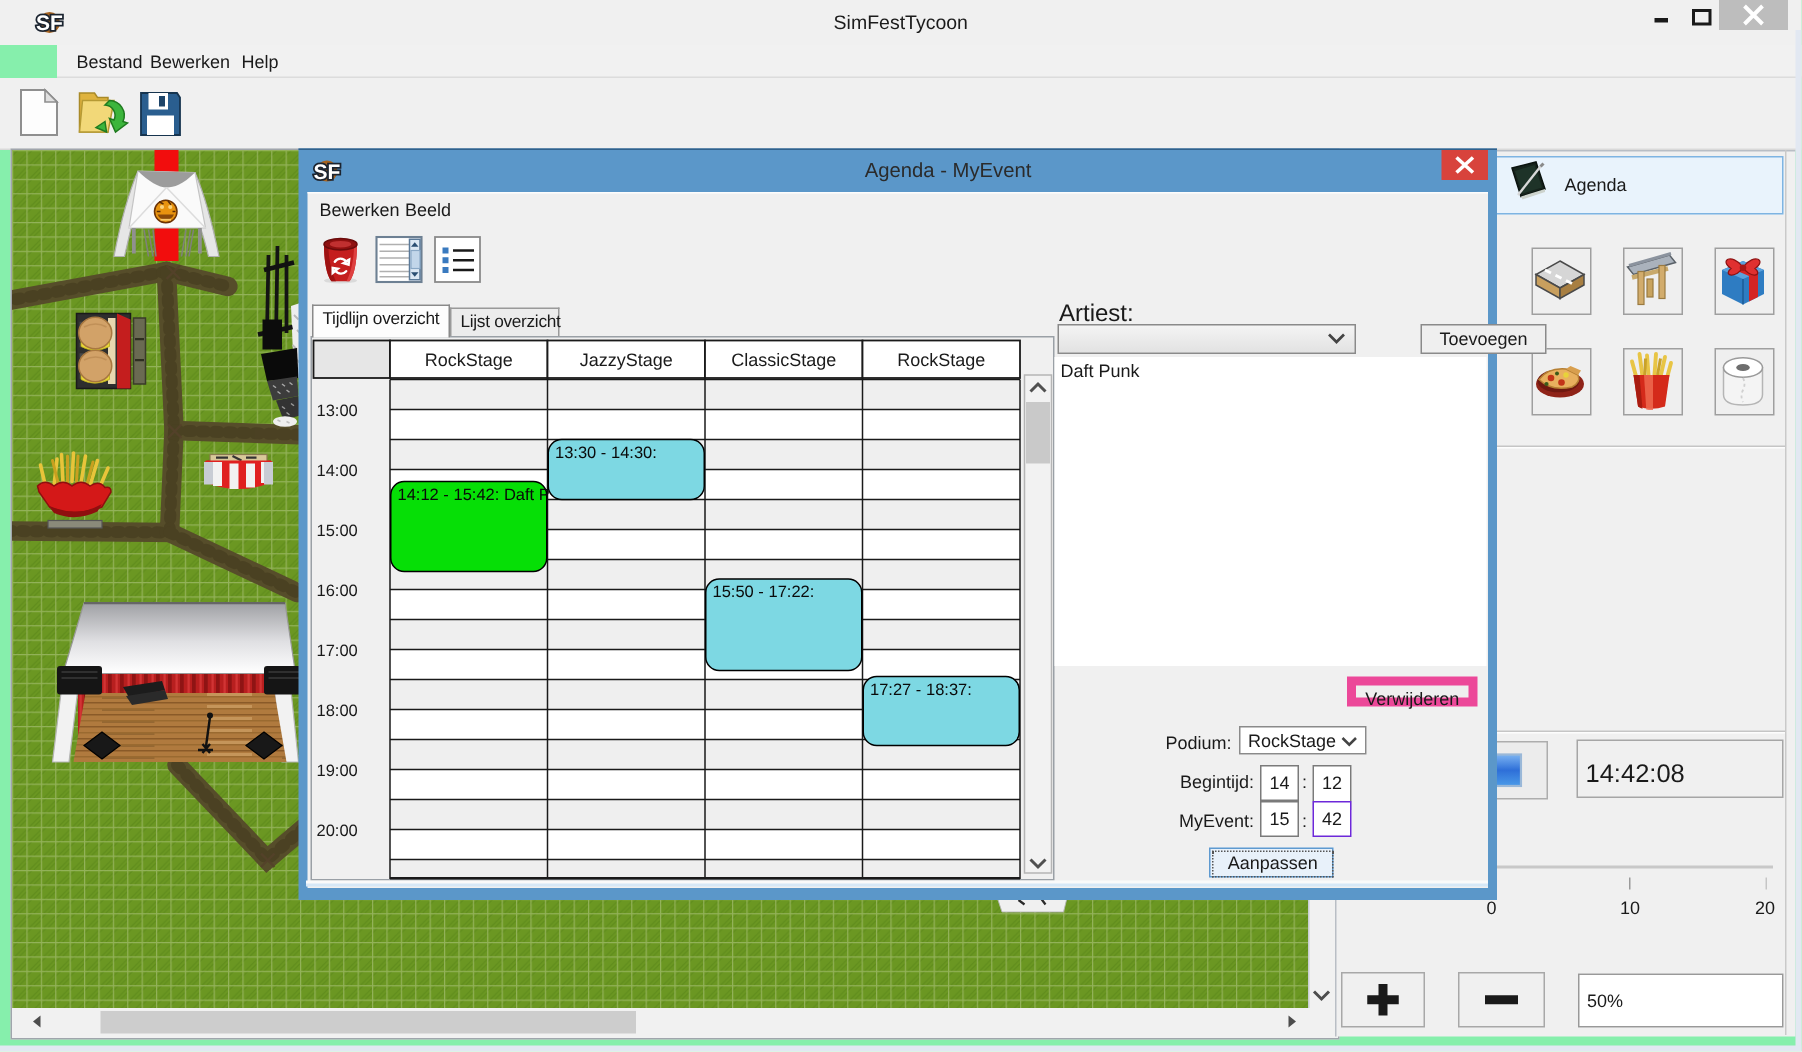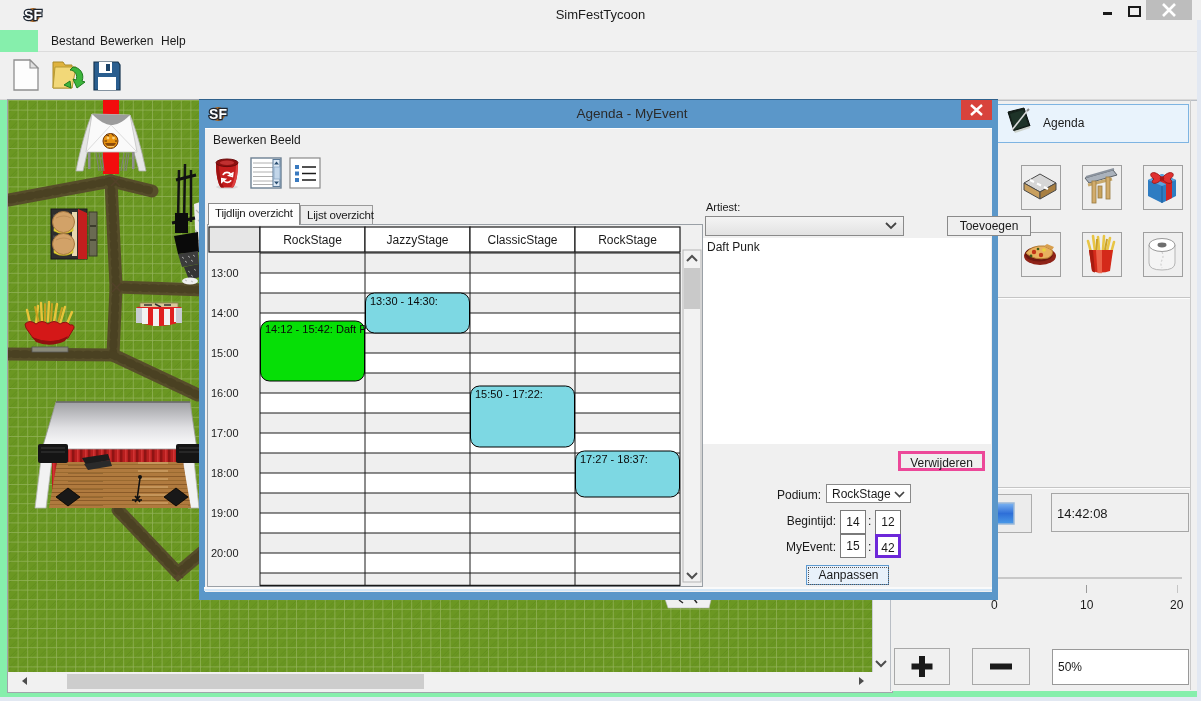--- a/index.html
+++ b/index.html
@@ -299,21 +299,21 @@
       <defs>
         <linearGradient id="bsq" x1="0" y1="0" x2="0" y2="1">
           <stop offset="0" stop-color="#7cb4f2"></stop>
           <stop offset="0.5" stop-color="#2e6fd8"></stop>
           <stop offset="1" stop-color="#4a9ae8"></stop>
         </linearGradient>
       </defs>
       <rect x="1" y="1" width="21" height="21" fill="url(#bsq)" stroke="#9ab8d8" stroke-width="1.5"></rect>
     </svg>
 <div class="abs" style="left:1051px;top:493px;width:138px;height:39px;background:#f0f0f0;border:1px solid #a6a6a6;box-sizing:border-box;"></div>
-<div class="abs" style="left:1057px;top:506px;font-size:13px;color:#1a1a1a;text-align:right;">14:42:08</div>
+<div class="abs" style="left:1057px;top:506px;font-size:17px;color:#1a1a1a;text-align:right;">14:42:08</div>
 
 <div class="abs" style="left:905px;top:577px;width:277px;height:2px;background:#c8c8c8;"></div>
 <div class="abs" style="left:1086px;top:585px;width:1px;height:8px;background:#9a9a9a;"></div>
 <div class="abs" style="left:1177px;top:585px;width:1px;height:8px;background:#c5c5c5;"></div>
 <div class="abs" style="left:895px;top:586px;font-size:12px;color:#1a1a1a;">-10</div>
 <div class="abs" style="left:991px;top:598px;font-size:12px;color:#1a1a1a;">0</div>
 <div class="abs" style="left:1080px;top:598px;font-size:12px;color:#1a1a1a;">10</div>
 <div class="abs" style="left:1170px;top:598px;font-size:12px;color:#1a1a1a;">20</div>
 
 <div class="abs" style="left:894px;top:648px;width:56px;height:37px;background:#f0f0f0;border:1px solid #a8a8a8;box-sizing:border-box;"></div>
@@ -445,39 +445,39 @@
  </g>
 
  <rect x="475" y="25" width="18" height="332" fill="#f2f2f2" stroke="#b5b5b5" stroke-width="1"></rect>
  <path d="M479,36 l5,-5 5,5" stroke="#505050" stroke-width="2" fill="none"></path>
  <path d="M479,348 l5,5 5,-5" stroke="#505050" stroke-width="2" fill="none"></path>
  <rect x="476" y="43" width="16" height="41" fill="#c9c9c9"></rect>
 </svg>
 <div class="abs" style="left:204px;top:587px;width:788px;height:3px;background:#fafafa;"></div>
 <div class="abs" style="left:204px;top:589px;width:788px;height:2px;background:#d6e8f7;"></div>
 
-<div class="abs" style="left:706px;top:201px;font-size:11px;color:#1a1a1a;">Artiest:</div>
+<div class="abs" style="left:706px;top:201px;font-size:16px;color:#1a1a1a;">Artiest:</div>
 <div class="abs" style="left:705px;top:216px;width:199px;height:20px;background:linear-gradient(#f4f4f4,#e2e2e2);border:1px solid #8a8a8a;box-sizing:border-box;"></div>
 <svg class="abs" style="left:884px;top:221px" width="14" height="10">
       <path d="M2,2 l5,5 5,-5" stroke="#444" stroke-width="1.8" fill="none"></path>
     </svg>
 <div class="abs" style="left:906px;top:216px;width:84px;height:20px;background:#efefef;border:1px solid #8a8a8a;box-sizing:border-box;text-align:center;font-size:12px;color:#1a1a1a;line-height:18px;margin-left:41px;">Toevoegen</div>
 <div class="abs" style="left:703px;top:238px;width:288px;height:206px;background:#ffffff;"></div>
 <div class="abs" style="left:707px;top:240px;font-size:12px;color:#1a1a1a;">Daft Punk</div>
-<div class="abs" style="left:898px;top:451px;width:87px;height:20px;background:#efefef;border:3px solid #ec4899;box-sizing:border-box;text-align:center;font-size:12px;color:#1a1a1a;line-height:18px;">Verwijderen</div>
+<div class="abs" style="left:898px;top:451px;width:87px;height:20px;background:#efefef;border:6px solid #ec4899;box-sizing:border-box;text-align:center;font-size:12px;color:#1a1a1a;line-height:18px;">Verwijderen</div>
 <div class="abs" style="left:741px;top:488px;width:80px;text-align:right;font-size:12px;color:#1a1a1a;">Podium:</div>
 <div class="abs" style="left:826px;top:484px;width:85px;height:19px;background:#ffffff;border:1px solid #8a8a8a;box-sizing:border-box;"></div>
 <div class="abs" style="left:832px;top:487px;font-size:12px;color:#1a1a1a;">RockStage</div>
 <svg class="abs" style="left:893px;top:490px" width="14" height="10">
       <path d="M2,2 l4.5,4.5 4.5,-4.5" stroke="#444" stroke-width="1.7" fill="none"></path>
     </svg>
 <div class="abs" style="left:756px;top:514px;width:80px;text-align:right;font-size:12px;color:#1a1a1a;">Begintijd:</div>
 <div class="abs" style="left:840px;top:510px;width:26px;height:24px;background:#ffffff;border:1px solid #7a7a7a;box-sizing:border-box;font-size:12px;color:#1a1a1a;text-align:center;line-height:22px;">14</div>
 <div class="abs" style="left:868px;top:514px;font-size:12px;color:#1a1a1a;">:</div>
 <div class="abs" style="left:875px;top:510px;width:26px;height:30px;background:#ffffff;border:1px solid #7a7a7a;box-sizing:border-box;font-size:12px;color:#1a1a1a;text-align:center;line-height:22px;">12</div>
 <div class="abs" style="left:756px;top:540px;width:80px;text-align:right;font-size:12px;color:#1a1a1a;">MyEvent:</div>
 <div class="abs" style="left:840px;top:534px;width:26px;height:24px;background:#ffffff;border:1px solid #7a7a7a;box-sizing:border-box;font-size:12px;color:#1a1a1a;text-align:center;line-height:22px;">15</div>
 <div class="abs" style="left:868px;top:540px;font-size:12px;color:#1a1a1a;">:</div>
-<div class="abs" style="left:875px;top:534px;width:26px;height:24px;background:#ffffff;border:3px solid #6d28d9;box-sizing:border-box;font-size:12px;color:#1a1a1a;text-align:center;line-height:22px;">42</div>
+<div class="abs" style="left:875px;top:534px;width:26px;height:24px;background:#ffffff;border:1px solid #6d28d9;box-sizing:border-box;font-size:12px;color:#1a1a1a;text-align:center;line-height:22px;">42</div>
 <div class="abs" style="left:806px;top:565px;width:83px;height:20px;background:#e8f1fa;border:1px solid #5e9ad0;box-sizing:border-box;">
  <div class="abs" style="left:1px;top:1px;width:79px;height:16px;border:1px dotted #555;font-size:12px;color:#1a1a1a;text-align:center;line-height:15px;">Aanpassen</div>
 </div>
 </div>
 
 </body></html>

